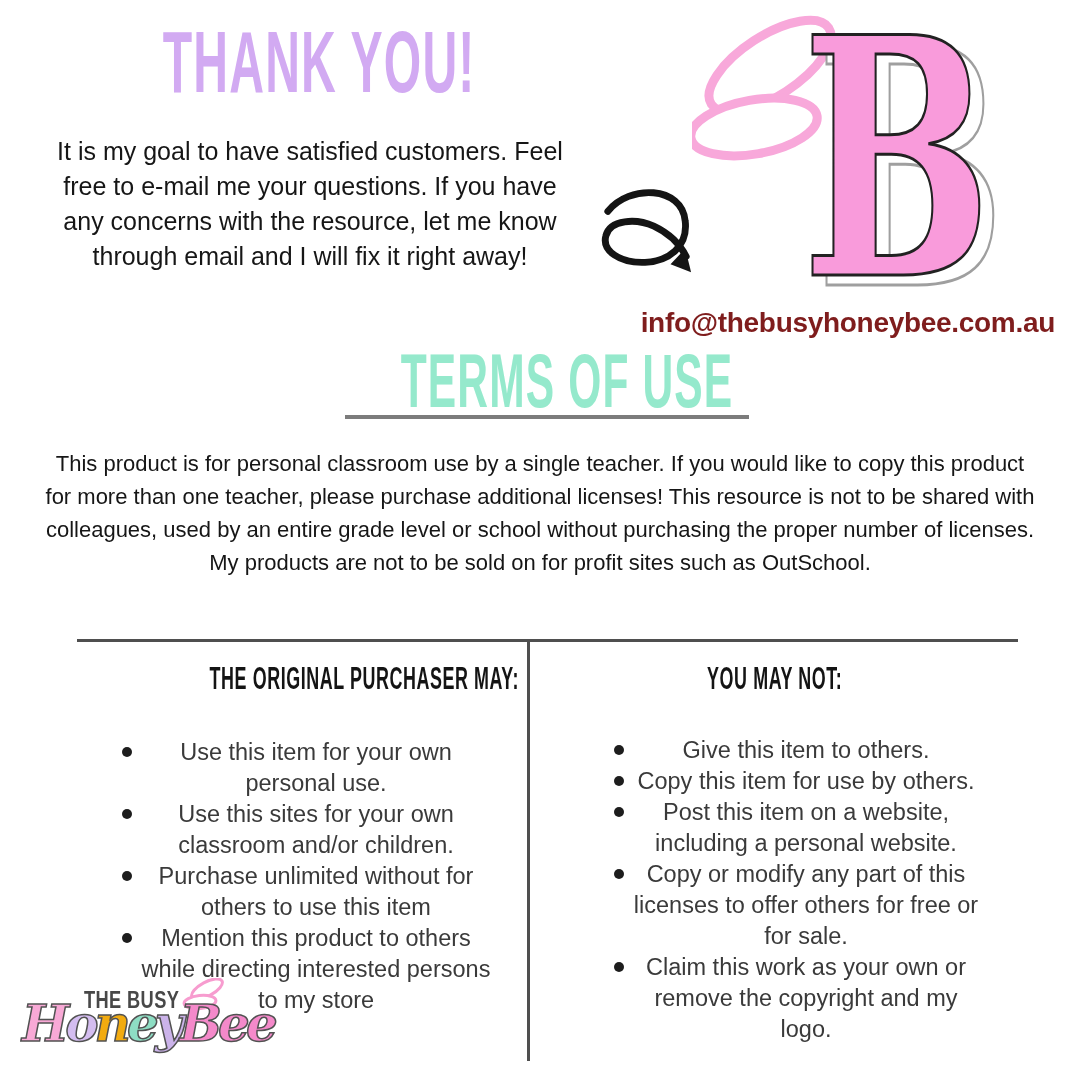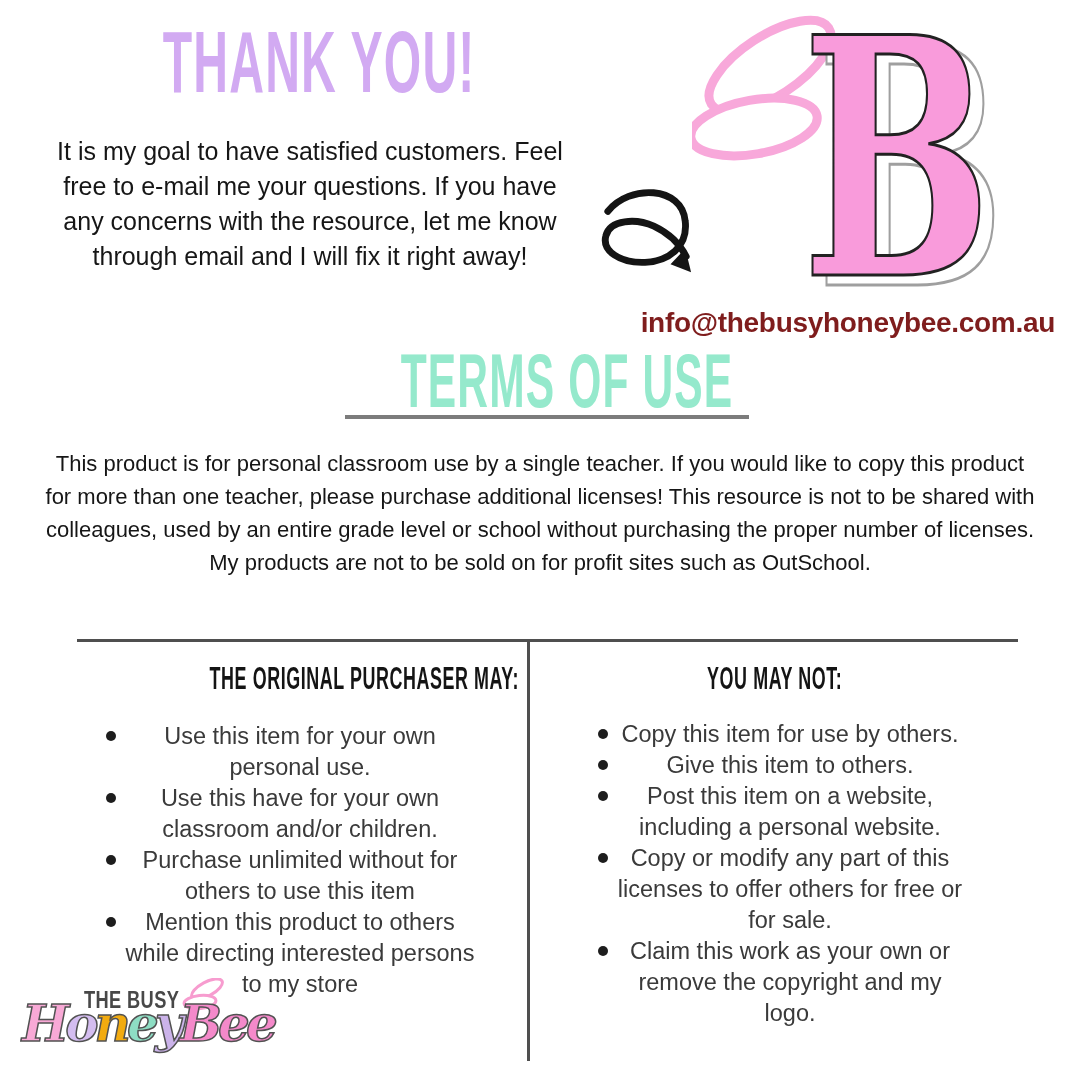--- a/index.html
+++ b/index.html
@@ -46,21 +46,21 @@
   
   .rule-h { position:absolute; left:77px;  top:639px; width:941px; height:3px;  background:#4f4f4f; }
   .rule-v { position:absolute; left:527px; top:639px; width:3px;  height:422px; background:#4f4f4f; }
 
   
   .col { position:absolute; top:660px; }
   .col-left  { left:88px;  width:424px; }
   .col-right { left:545px; width:460px; }
   .col h2 { margin:0; text-align:center; }
   .col h2 .condensed { font-size:32px; line-height:36px; transform:scale(0.56,1); letter-spacing:1px; color:#141414; }
-  .col ul { list-style:none; margin:0; padding:0; position:absolute; }
+  .col ul { list-style:none; margin:16px; padding:0; position:absolute; }
   .col-left  ul { left:10px; top:61px; width:404px; }
   .col-right ul { left:45px; top:59px; width:400px; }
   .col li { position:relative; padding:0 24px; text-align:center;
             font-size:23.5px; line-height:31px; color:#3a3a3a; }
   .col li::before { content:""; position:absolute; left:8px; top:10px;
                     width:10px; height:10px; border-radius:50%; background:#1d1d1d; }
 
   
   .footer-logo { position:absolute; left:20px; top:982px; width:250px; height:96px; }
   .brand-top { position:absolute; left:64px; top:4px; font-size:24px; font-weight:bold; color:#484848;
@@ -106,33 +106,33 @@
 
   <div class="rule-h"></div>
   <div class="rule-v"></div>
 
   <section class="col col-left">
     <h2>
       <span class="condensed">THE ORIGINAL PURCHASER MAY:</span>
     </h2>
     <ul>
       <li>Use this item for your own personal use.</li>
-      <li>Use this have for your own classroom and/or children.</li>
+      <li>Use this sites for your own classroom and/or children.</li>
       <li>Purchase unlimited without for others to use this item</li>
       <li>Mention this product to others while directing interested persons to my store</li>
     </ul>
   </section>
 
   <section class="col col-right">
     <h2>
       <span class="condensed">YOU MAY NOT:</span>
     </h2>
     <ul>
+      <li>Give this item to others.</li>
       <li>Copy this item for use by others.</li>
-      <li>Give this item to others.</li>
       <li>Post this item on a website, including a personal website.</li>
       <li>Copy or modify any part of this licenses to offer others for free or for sale.</li>
       <li>Claim this work as your own or remove the copyright and my logo.</li>
     </ul>
   </section>
 
   <div class="footer-logo">
     <span class="brand-top">THE BUSY</span>
     <svg class="mini-wings" viewBox="0 0 48 36">
       <ellipse cx="27" cy="11" rx="17" ry="7" transform="rotate(-28 27 11)" fill="#ffffff" stroke="#f79ccf" stroke-width="3"></ellipse>

